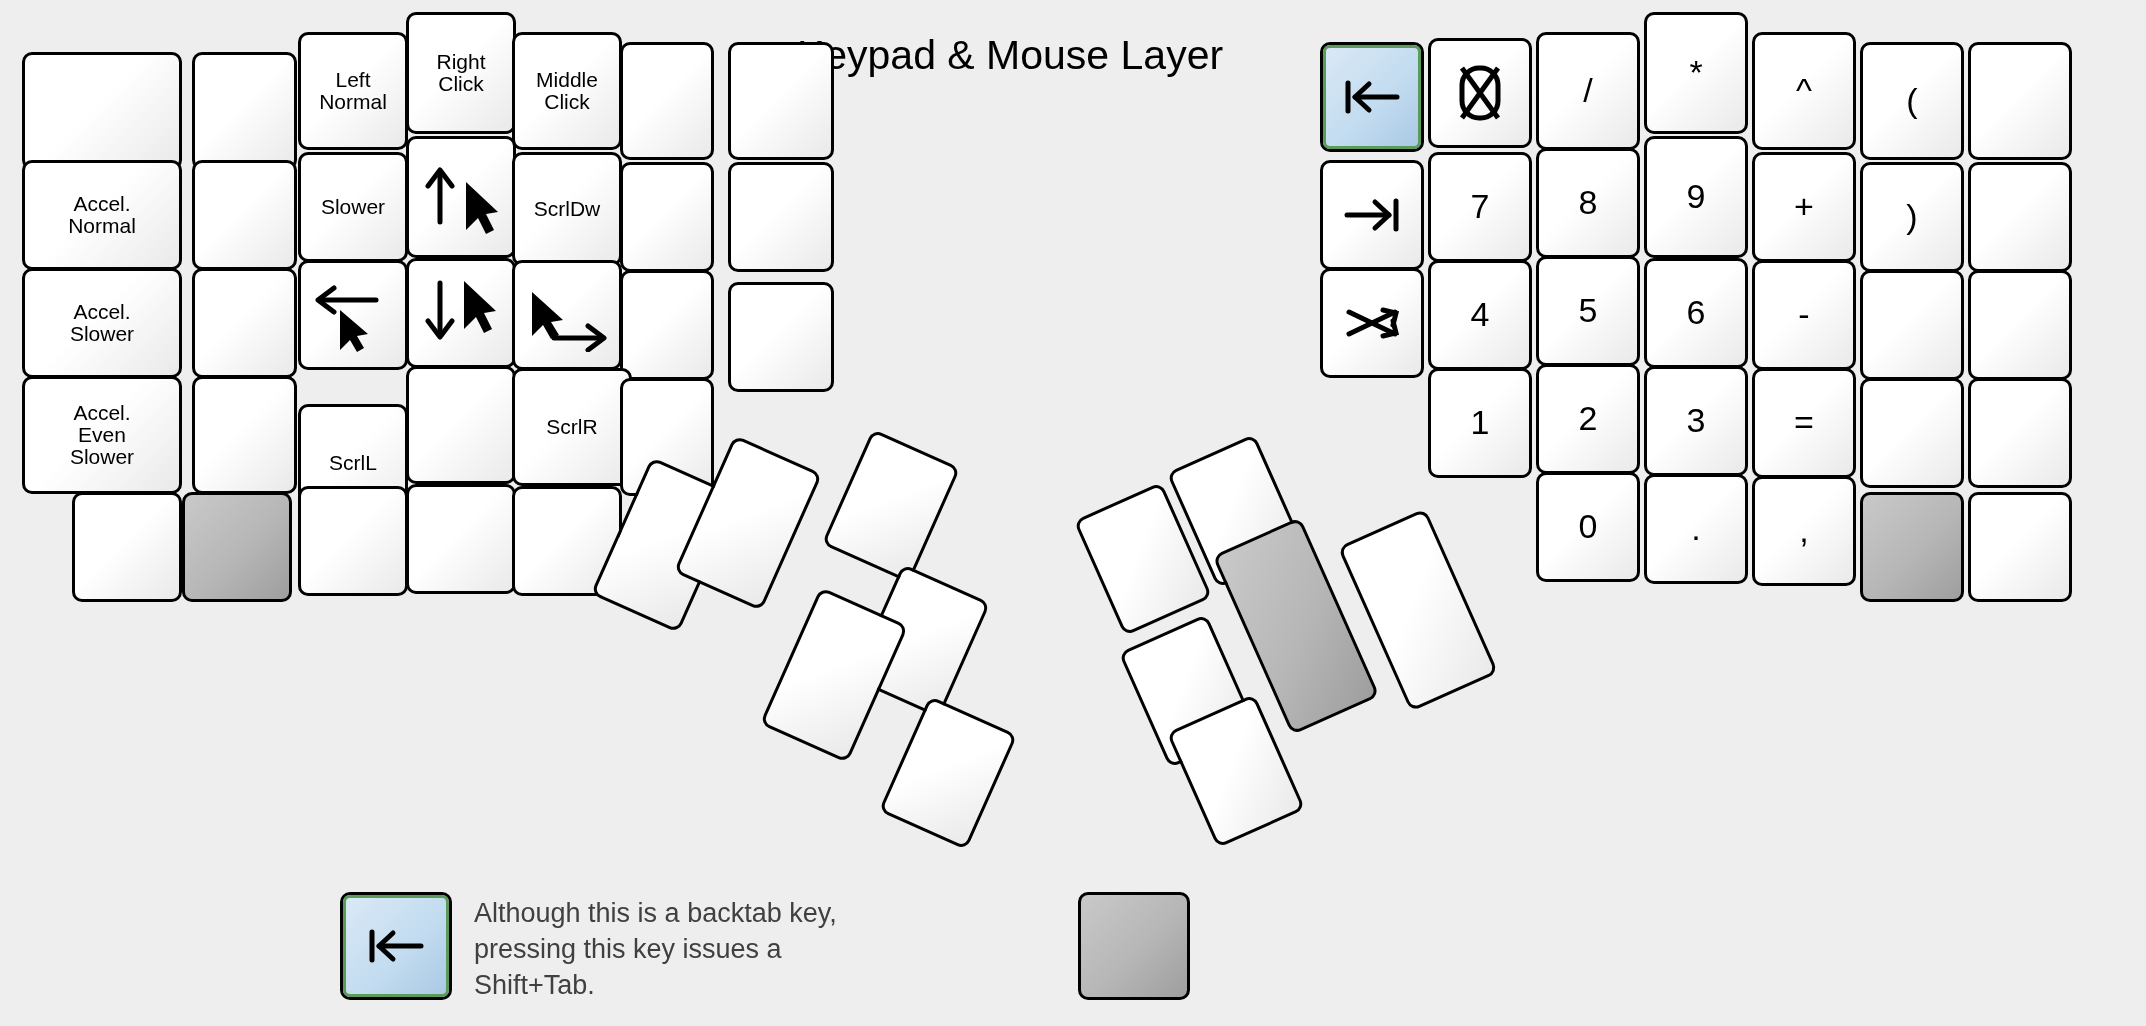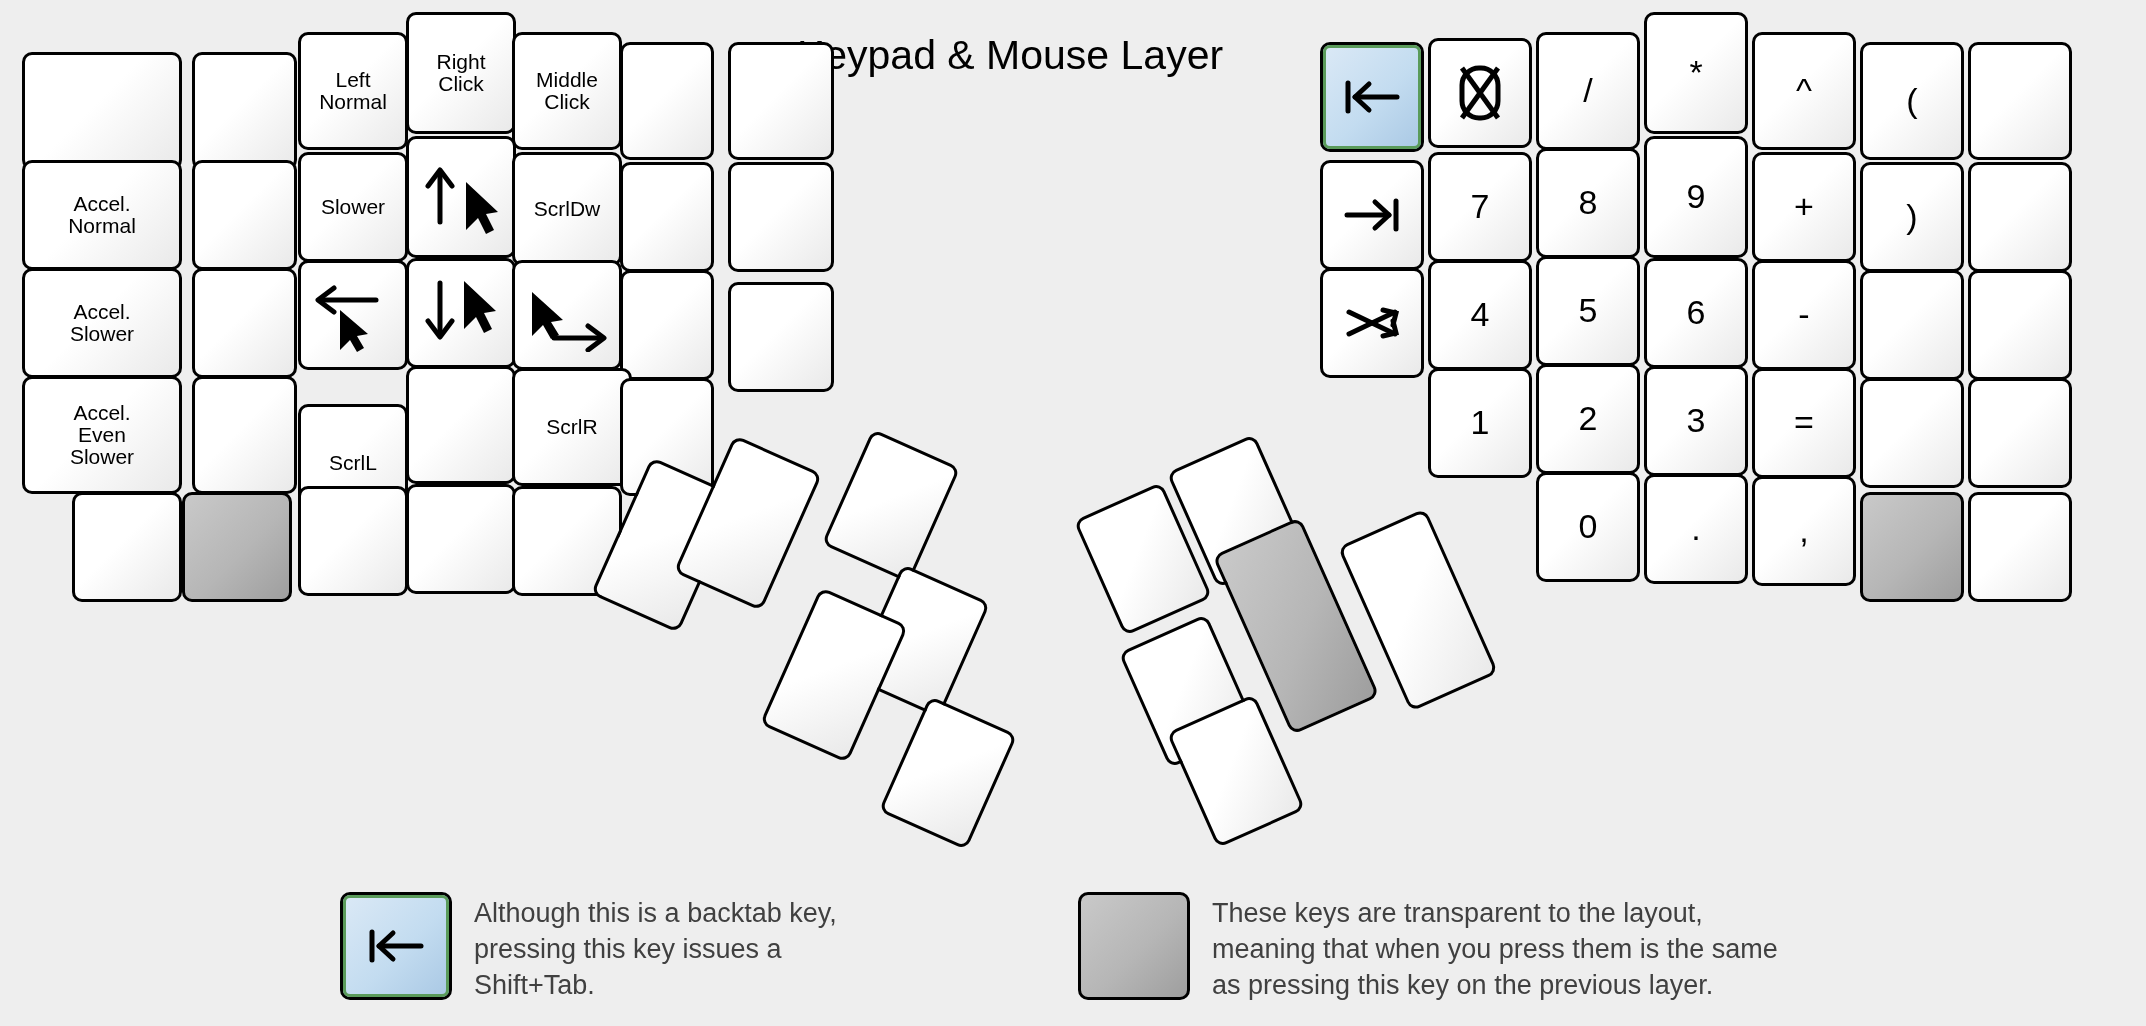--- a/index.html
+++ b/index.html
@@ -255,18 +255,15 @@
         </g>
       </svg>
     </div>
     <div class="ltext">Although this is a backtab key,
 pressing this key issues a
 Shift+Tab.</div>
   </div>
 
   <div class="legend" style="left:1078px;top:892px;">
     <div class="swatch grey"></div>
-    <div class="ltext">These keys are transparent to the layout,
-meaning that when you press them is the same
-as pressing this key on the previous layer.</div>
   </div>
 
 </div>
 
 </body></html>

